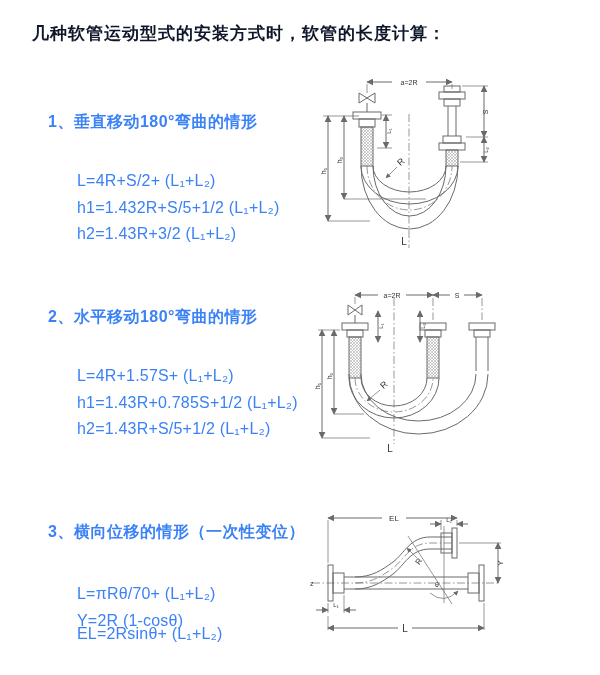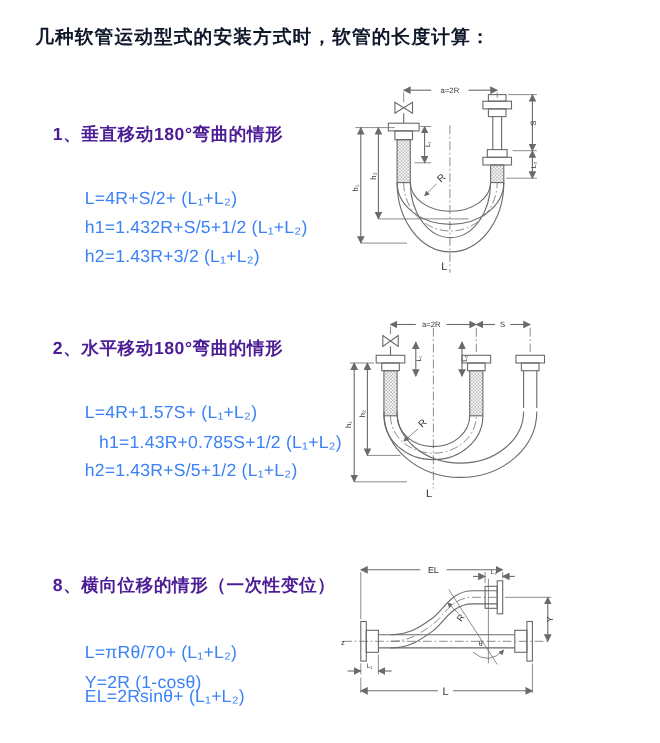--- a/index.html
+++ b/index.html
@@ -2,21 +2,21 @@
 <html><head>
 <meta charset="utf-8">
 <style>
   html,body{margin:0;padding:0;}
   body{
     width:600px;height:675px;background:#ffffff;position:relative;overflow:hidden;
     font-family:"Liberation Sans","DejaVu Sans",sans-serif;color:#111;
   }
   .abs{position:absolute;white-space:nowrap;}
   .doc-title{font-size:17px;font-weight:bold;letter-spacing:1px;color:#0f172a;}
-  .sec-heading{font-size:16px;font-weight:bold;letter-spacing:0.5px;color:#4c1d95;}
+  .sec-heading{font-size:16px;font-weight:bold;letter-spacing:0.5px;color:#3b82f6;}
   .formula{font-size:16px;font-weight:400;letter-spacing:0.2px;color:#3b82f6;margin-top:36px;}
   svg{position:absolute;overflow:visible;}
   .ln line,.ln path,.ln rect{stroke:#6a6a6a;stroke-width:1;fill:none;}
   .ln .thin{stroke-width:0.7;}
   .ln .cl{stroke-width:0.7;stroke-dasharray:8 2.5 1.5 2.5;}
   .ln .hose{fill:url(#hatch1);}
   .ln text{stroke:none;fill:#333;font-family:"Liberation Sans","DejaVu Sans",sans-serif;}
   .dim7{font-size:7px;} .dim6{font-size:6px;} .dim8{font-size:8px;}
   .big10{font-size:10px;fill:#222;} .rlab{font-size:9px;}
 </style>
@@ -25,24 +25,24 @@
 
 <div class="abs doc-title" style="left:32px;top:22px">几种软管运动型式的安装方式时，软管的长度计算：</div>
 
 <div class="abs sec-heading" style="left:48px;top:112px">1、垂直移动180°弯曲的情形</div>
 <div class="abs formula" style="left:77px;top:136px">L=4R+S/2+ (L₁+L₂)</div>
 <div class="abs formula" style="left:77px;top:163px">h1=1.432R+S/5+1/2 (L₁+L₂)</div>
 <div class="abs formula" style="left:77px;top:189px">h2=1.43R+3/2 (L₁+L₂)</div>
 
 <div class="abs sec-heading" style="left:48px;top:307px">2、水平移动180°弯曲的情形</div>
 <div class="abs formula" style="left:77px;top:331px">L=4R+1.57S+ (L₁+L₂)</div>
-<div class="abs formula" style="left:90px;top:358px">h1=1.43R+0.785S+1/2 (L₁+L₂)</div>
+<div class="abs formula" style="left:77px;top:358px">h1=1.43R+0.785S+1/2 (L₁+L₂)</div>
 <div class="abs formula" style="left:77px;top:384px">h2=1.43R+S/5+1/2 (L₁+L₂)</div>
 
-<div class="abs sec-heading" style="left:48px;top:522px">8、横向位移的情形（一次性变位）</div>
+<div class="abs sec-heading" style="left:48px;top:522px">3、横向位移的情形（一次性变位）</div>
 <div class="abs formula" style="left:77px;top:549px">L=πRθ/70+ (L₁+L₂)</div>
 <div class="abs formula" style="left:77px;top:576px">Y=2R (1-cosθ)</div>
 <div class="abs formula" style="left:77px;top:589px">EL=2Rsinθ+ (L₁+L₂)</div>
 
 <svg style="left:314px;top:74px" width="200" height="182" viewBox="0 0 200 182">
   <defs>
     <marker id="arr1" viewBox="0 0 10 10" refX="9" refY="5" markerWidth="7" markerHeight="7" orient="auto-start-reverse">
       <path d="M0,0 L10,5 L0,10 z" fill="#6a6a6a"></path>
     </marker>
     <pattern id="hatch1" width="3" height="3" patternUnits="userSpaceOnUse">

